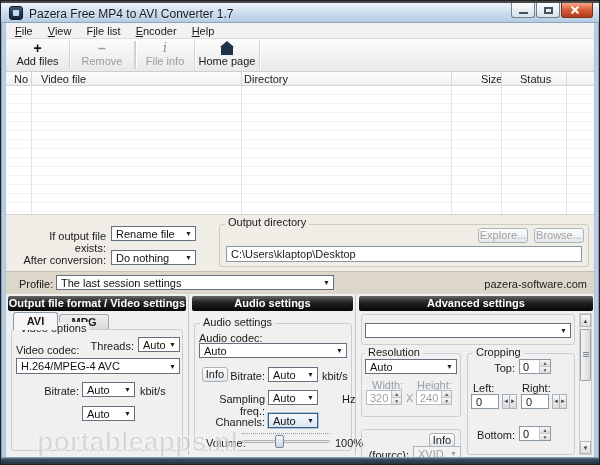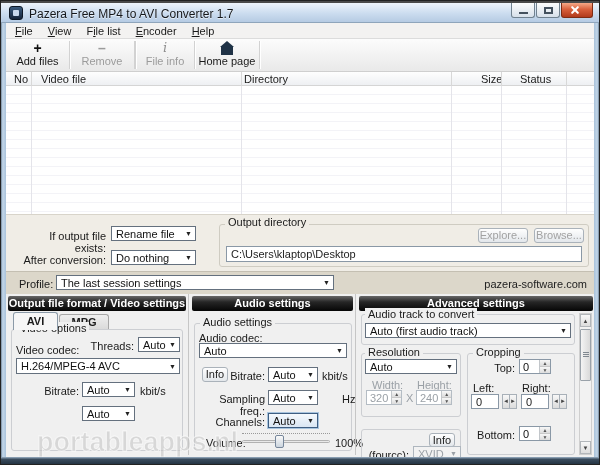--- a/index.html
+++ b/index.html
@@ -286,23 +286,21 @@
     <span>Auto</span>
       <span class="arr">▼</span>
   </div>
   <div class="abs" style="left:205px;top:436px;">Volume:</div>
   <div class="ticks" style="left:241px;top:432px;width:88px;"></div>
   <div class="track" style="left:241px;top:439px;width:88px;"></div>
   <div class="thumb" style="left:274px;top:434px;"></div>
   <div class="unit" style="left:334px;top:436px;">100%</div>
 
   <div class="fs gray" style="left:360px;top:313px;width:214px;height:31px;"></div>
-  <div class="leg" style="left:364px;top:307px;background:#f0f0f0;">Audio track to convert</div>
   <div class="combo" style="left:364px;top:322px;width:206px;">
-    <span>Auto (first audio track)</span>
       <span class="arr">▼</span>
   </div>
 
   <div class="fs gray" style="left:360px;top:352px;width:100px;height:64px;"></div>
   <div class="leg" style="left:364px;top:345px;background:#f0f0f0;">Resolution</div>
   <div class="combo" style="left:364px;top:358px;width:92px;">
     <span>Auto</span>
       <span class="arr">▼</span>
   </div>
   <div class="graylbl" style="left:371px;top:378px;">Width:</div>

